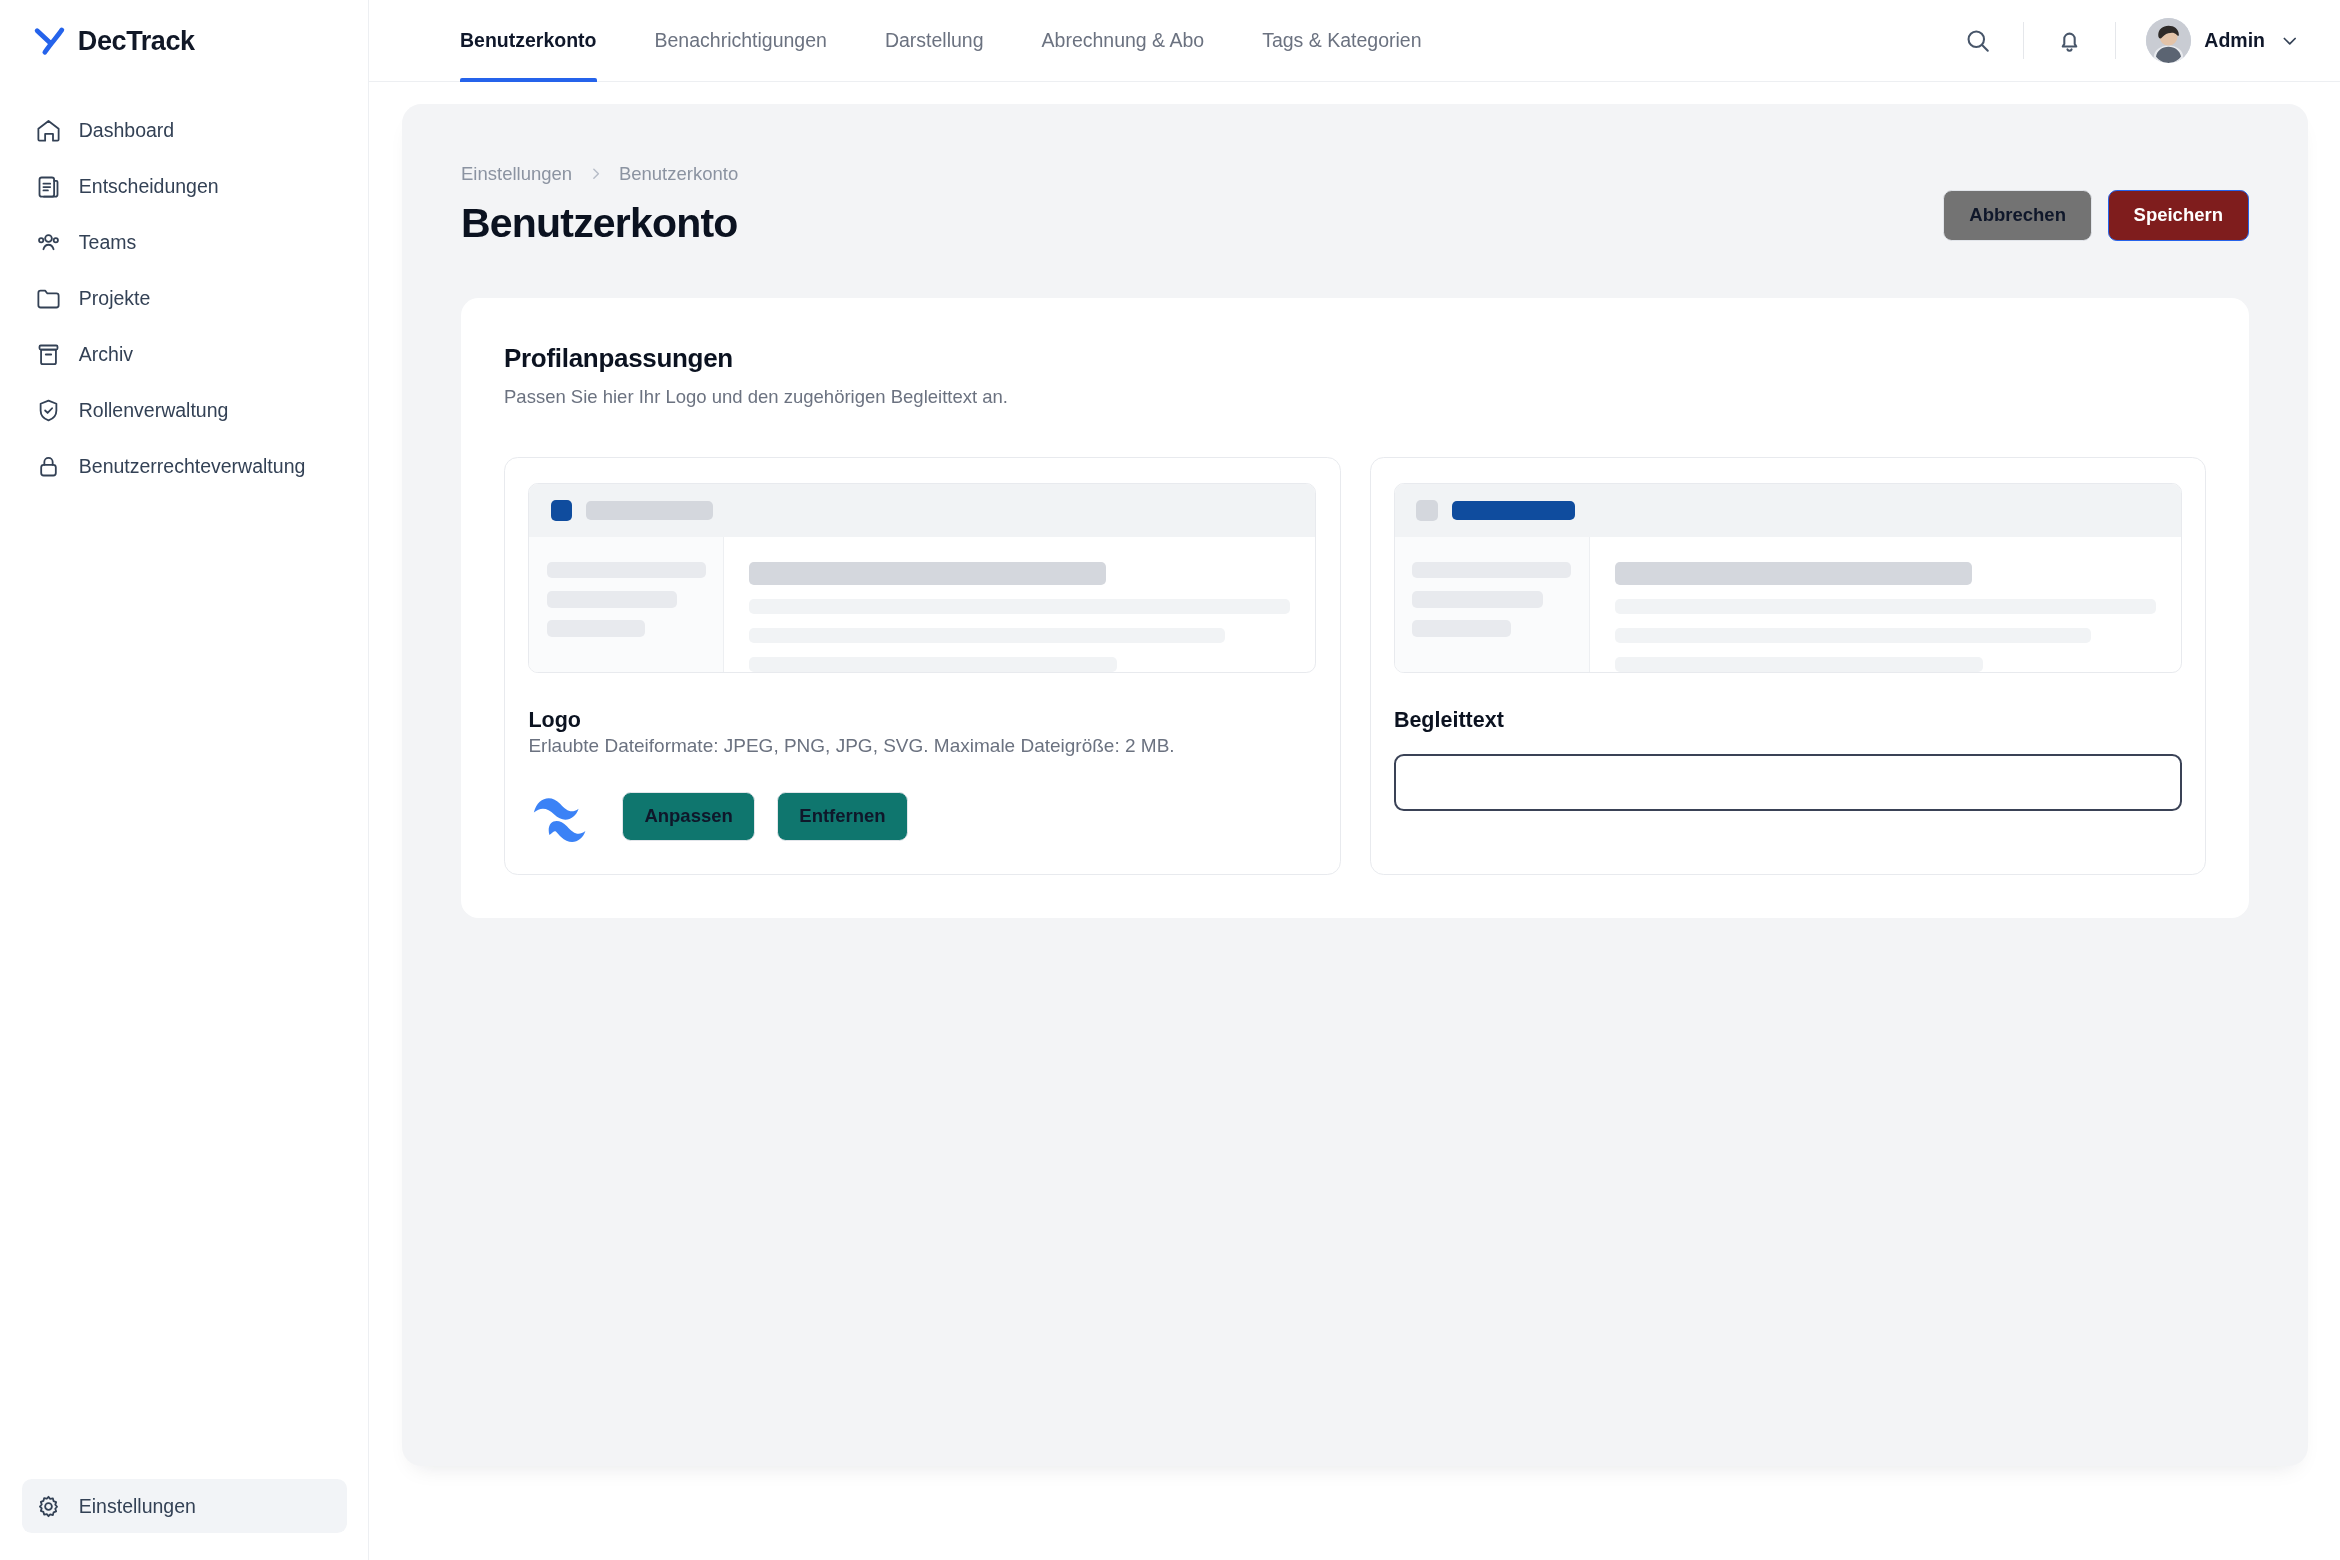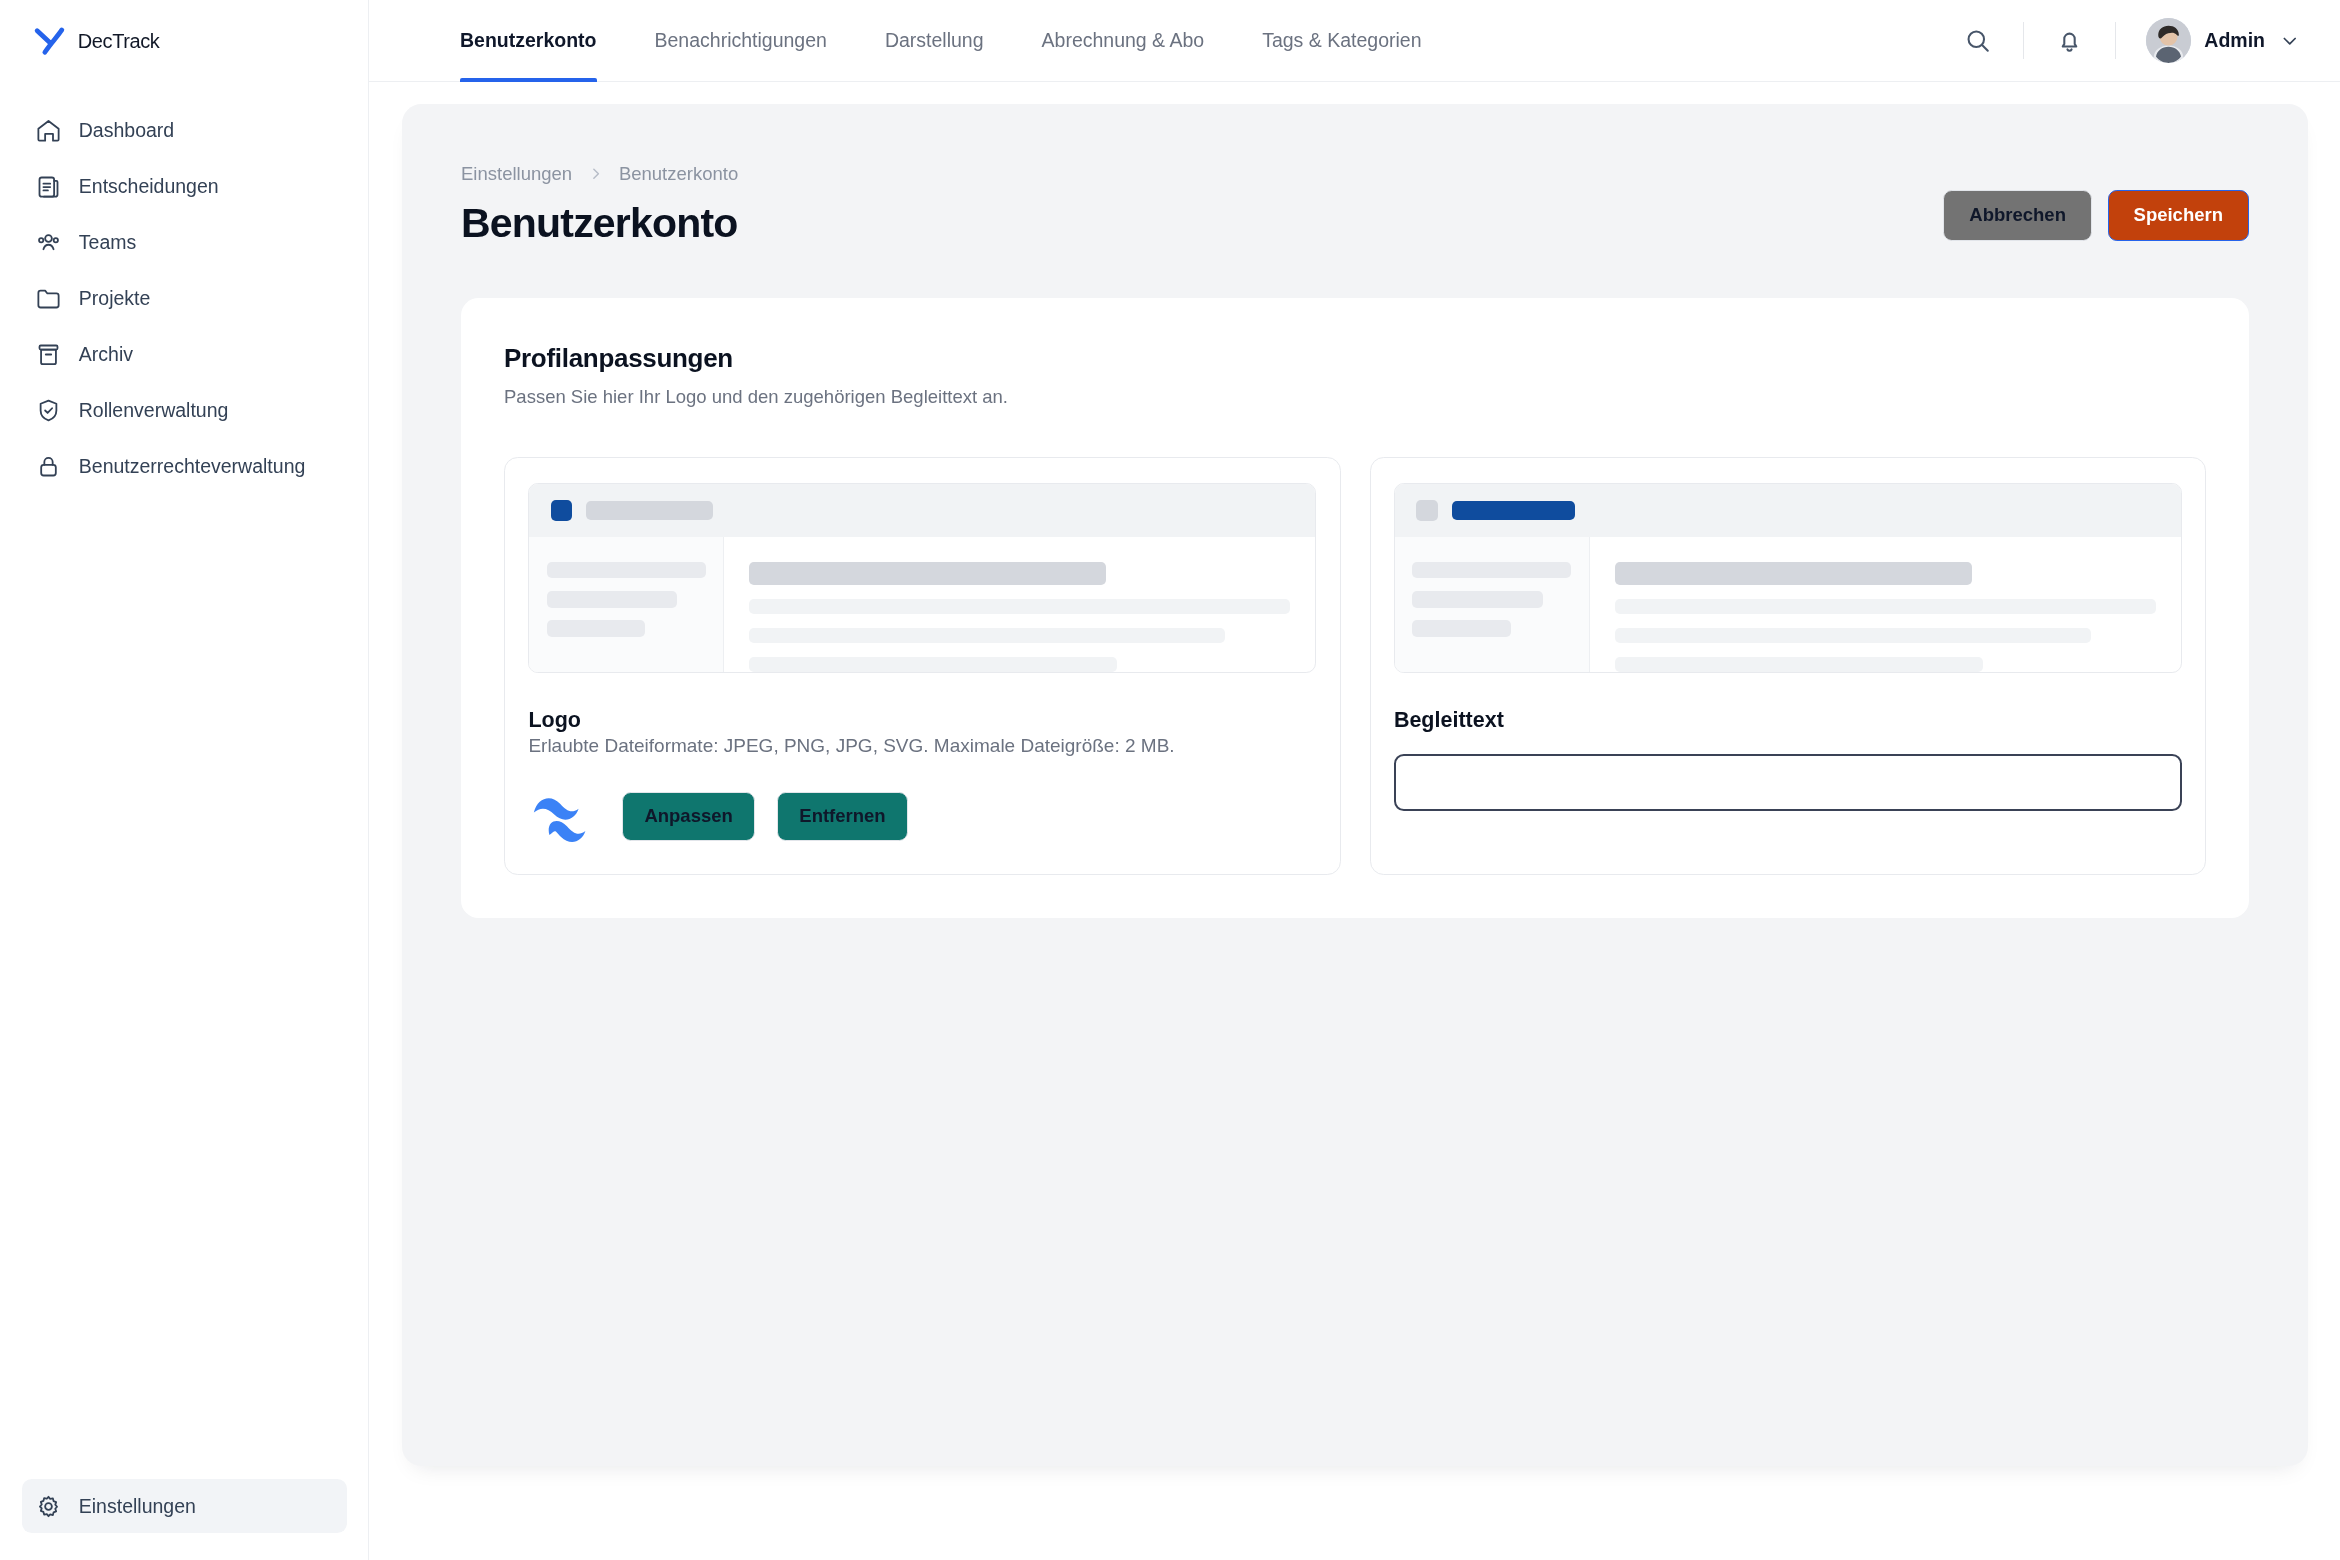--- a/index.html
+++ b/index.html
@@ -27,22 +27,22 @@
   .brand {
     height: 82px;
     display: flex;
     align-items: center;
     gap: 9.8px;
     padding-left: 31px;
     flex: 0 0 82px;
   }
   .brand-mark { width: 37px; height: 37px; display: block; }
   .brand-name {
-    font-size: 20px;
-    font-weight: normal;
+    font-size: 27px;
+    font-weight: bold;
     letter-spacing: -0.4px;
     color: #111827;
   }
   .nav { padding: 21.5px 21.5px 0 21.5px; display: flex; flex-direction: column; gap: 2px; }
   .nav-item {
     display: flex;
     align-items: center;
     gap: 16.6px;
     height: 54px;
     padding: 0 13.7px;
@@ -128,21 +128,21 @@
     border-radius: 8.8px;
     font-size: 18.5px;
     font-family: "Liberation Sans", sans-serif;
     cursor: pointer;
     display: inline-flex; align-items: center; justify-content: center;
     border: 1px solid #e2e5ea;
     background: #737373;
     color: #0f172a;
     font-weight: bold;
   }
-  .btn-primary { background: #c2410c; border-color: #2563eb; color: #ffffff; }
+  .btn-primary { background: #7f1d1d; border-color: #2563eb; color: #ffffff; }
 
   .card {
     margin-top: 51px;
     background: #ffffff;
     border-radius: 17.6px;
     padding: 45px 43px 43px 43px;
   }
   .card-title { font-size: 26px; font-weight: bold; color: #0b1220; letter-spacing: -0.3px; }
   .card-sub { font-size: 18.5px; color: #6b7280; margin-top: 11.7px; }
 

